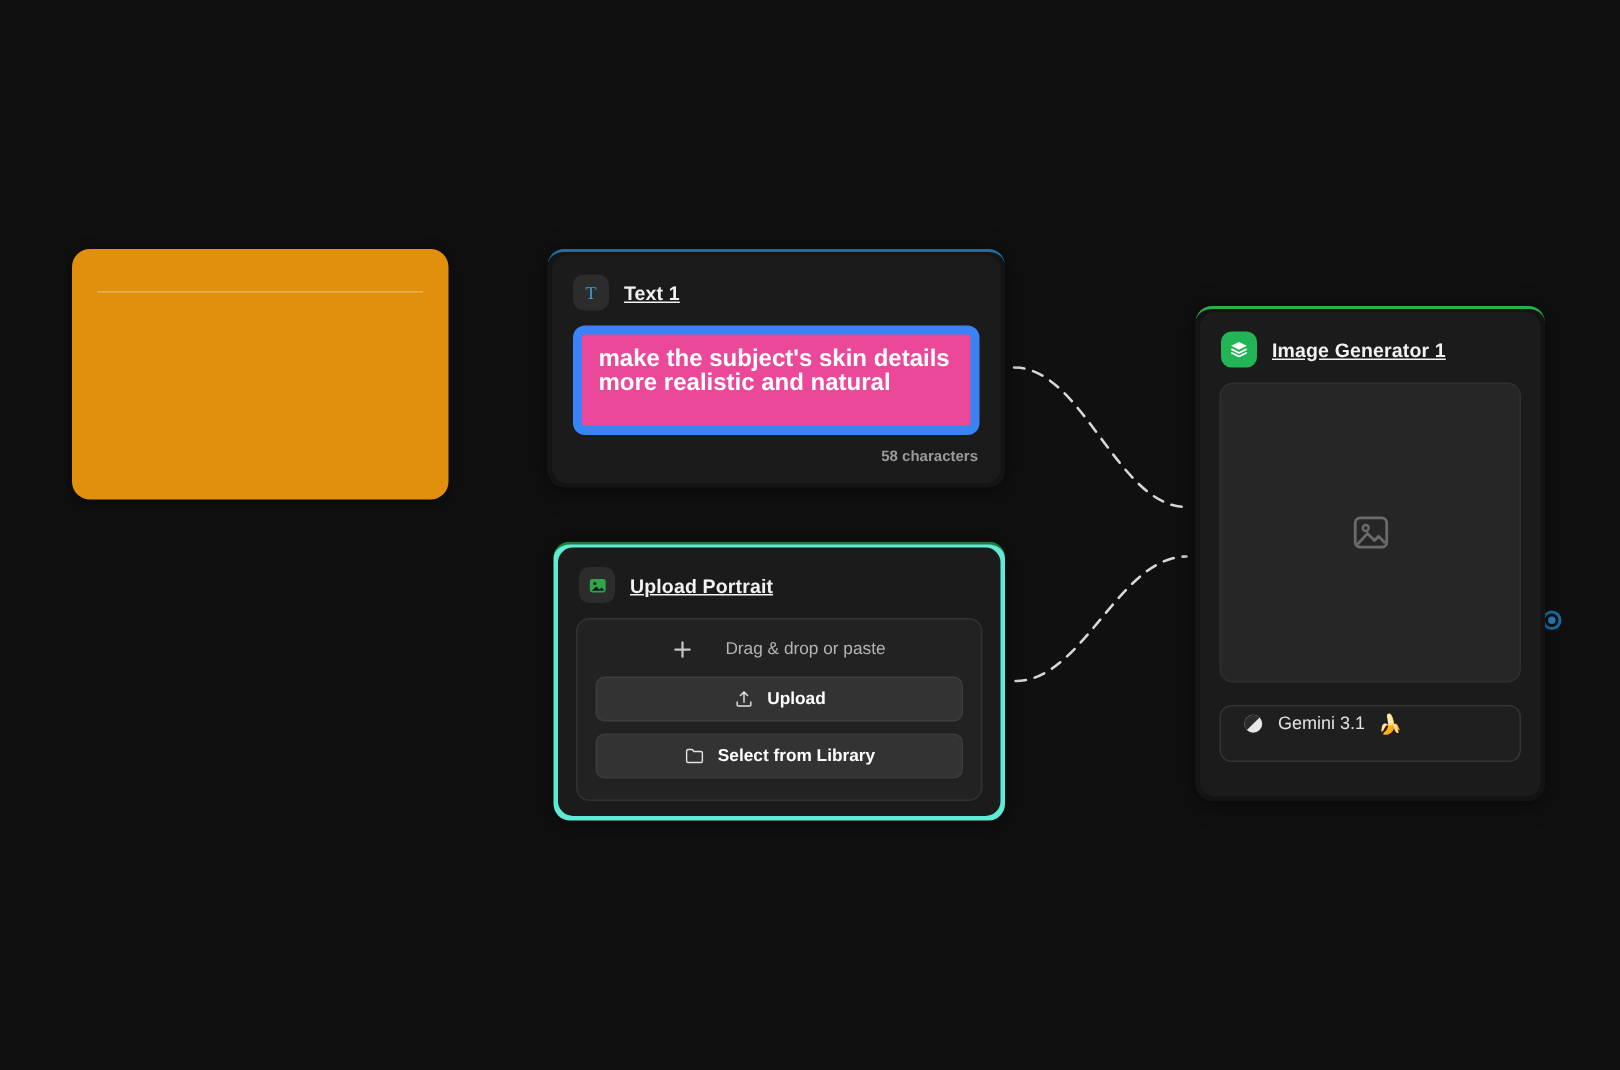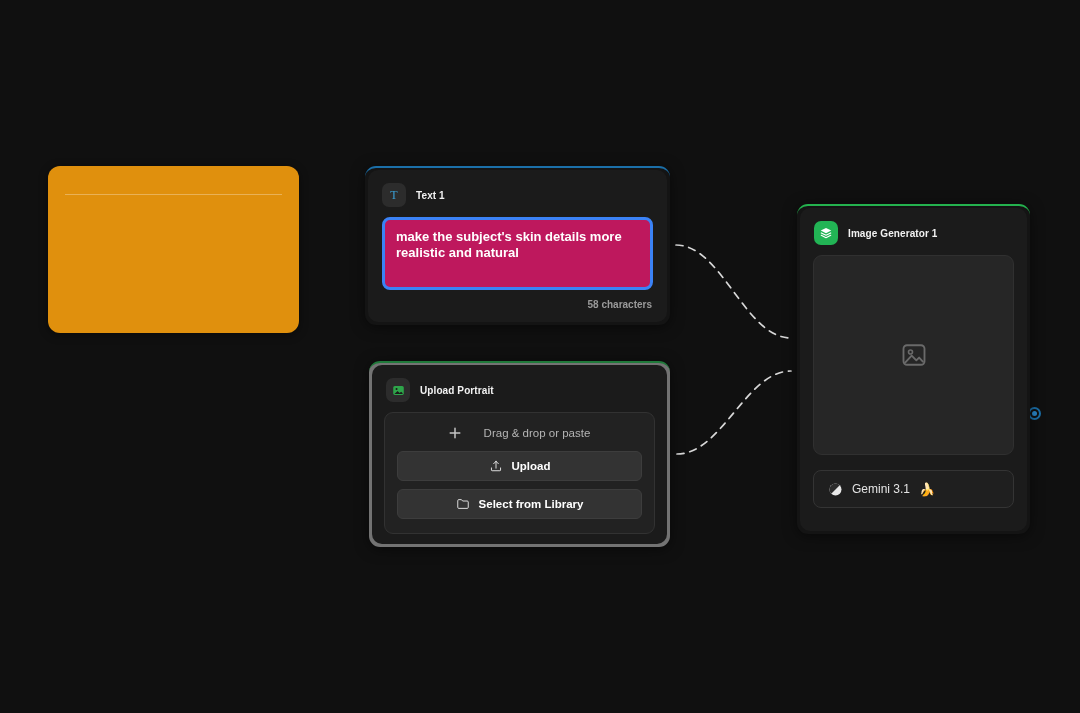--- a/index.html
+++ b/index.html
@@ -85,68 +85,69 @@
     border-radius: 7px;
     display: flex;
     align-items: center;
     justify-content: center;
     flex: none;
   }
   .icon-dark { background: #2c2c2c; }
   .icon-green { background: #22b455; }
   .node-title {
     color: #f2f2f2;
-    font-size: 10px;
+    font-size: 13px;
     font-weight: bold;
     letter-spacing: 0.1px;
+    text-decoration: underline;
   }
 
   
   #node-text {
     left: 365px;
     top: 166px;
     width: 305px;
     height: 159px;
     background: #141414;
     border-radius: 11px;
     border-top: 2px solid #1b6fa8;
   }
   #node-text .node-inner {
     left: 3px; top: 2px; right: 3px; bottom: 3px;
     background: #1b1b1b;
   }
   .textarea-box {
     margin: 0 14px;
     height: 73px;
-    background: #be185d;
-    border: 3px solid #3b82f6;
+    background: #ec4899;
+    border: 6px solid #3b82f6;
     border-radius: 8px;
     padding: 9px 11px;
     box-sizing: border-box;
     color: #ffffff;
-    font-size: 13px;
+    font-size: 16px;
     line-height: 16px;
     font-weight: bold;
     overflow: hidden;
   }
   .char-count {
     text-align: right;
     color: #9a9a9a;
     font-size: 10px;
     padding: 9px 15px 0 0;
     font-weight: bold;
   }
 
   
   #node-upload {
     left: 369px;
     top: 361px;
     width: 301px;
     height: 186px;
-    background: #737373;
+    background: #5eead4;
     border-radius: 11px;
     border-top: 2px solid #1f7a3a;
     text-align: center;
   }
   #node-upload .node-inner {
     left: 3px; top: 2px; right: 3px; bottom: 3px;
     background: #1b1b1b;
   }
   .dropzone {
     margin: 0 12px;
@@ -205,23 +206,23 @@
     align-items: center;
     justify-content: center;
   }
   .model-chip {
     margin: 15px 13px 0 13px;
     height: 38px;
     background: #1f1f1f;
     border: 1px solid #343434;
     border-radius: 8px;
     display: flex;
-    align-items: center;
+    align-items: flex-start;
     gap: 9px;
-    padding: 16px 14px;
+    padding: 4px 14px;
     box-sizing: border-box;
     color: #e3e3e3;
     font-size: 12px;
   }
   .model-emoji { font-size: 13px; }
 
   
   .port {
     position: absolute;
     width: 13px;

